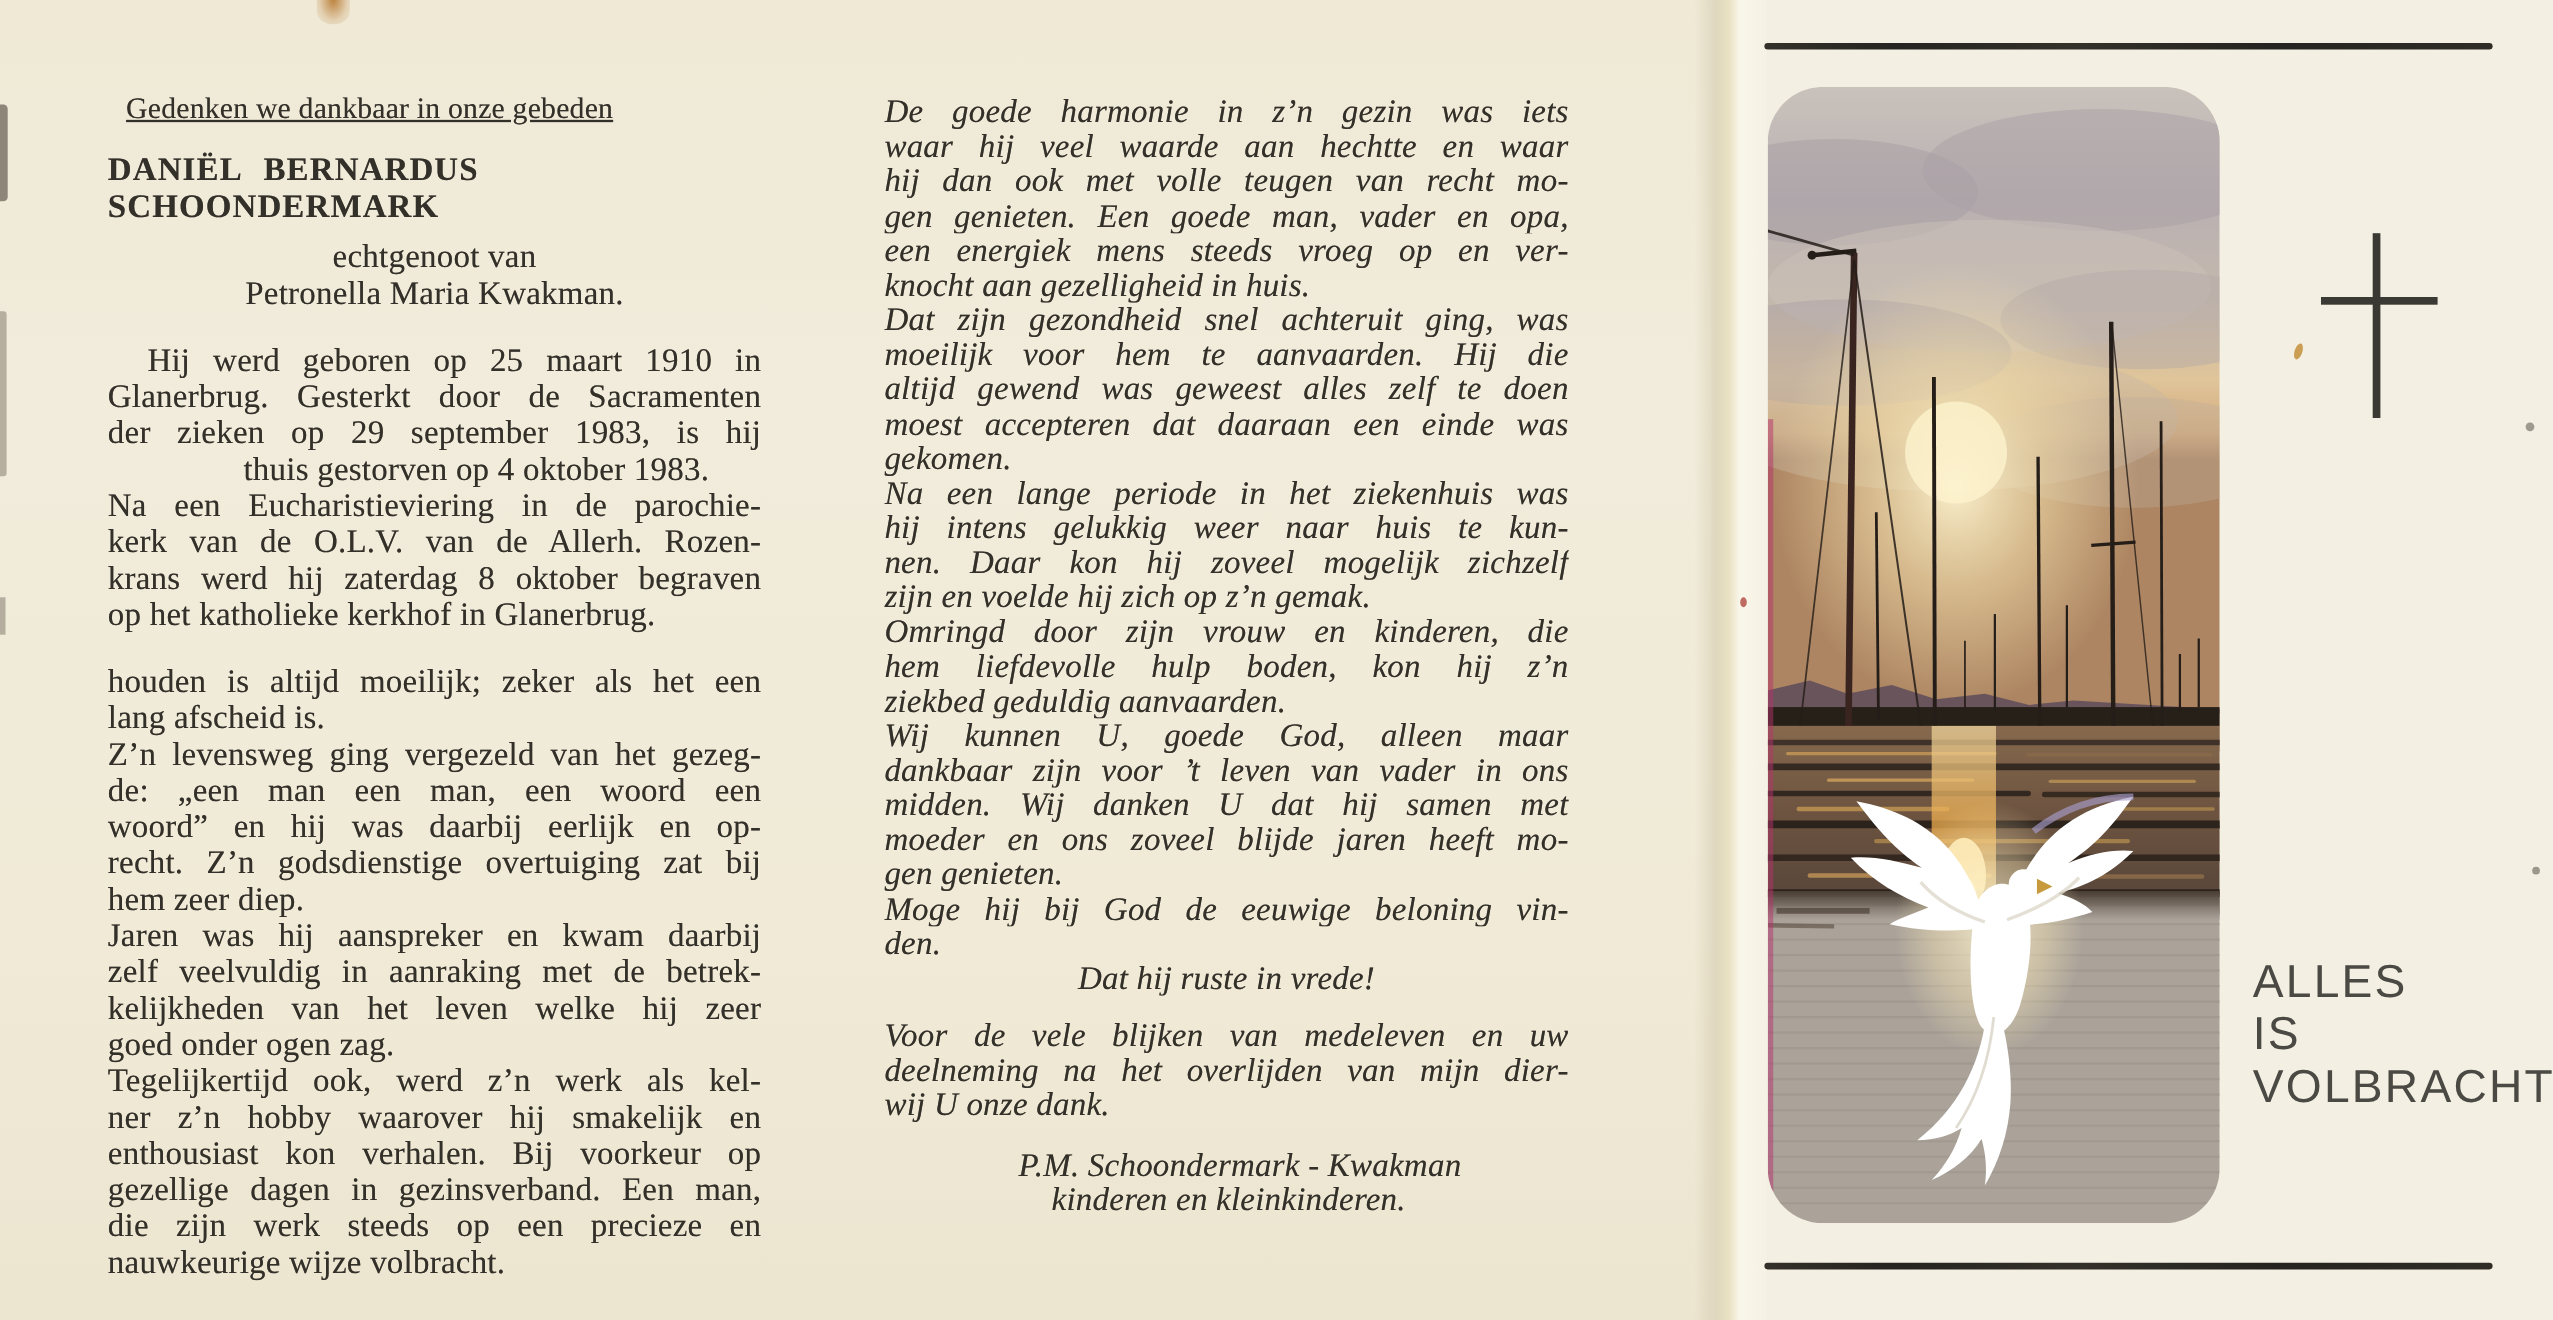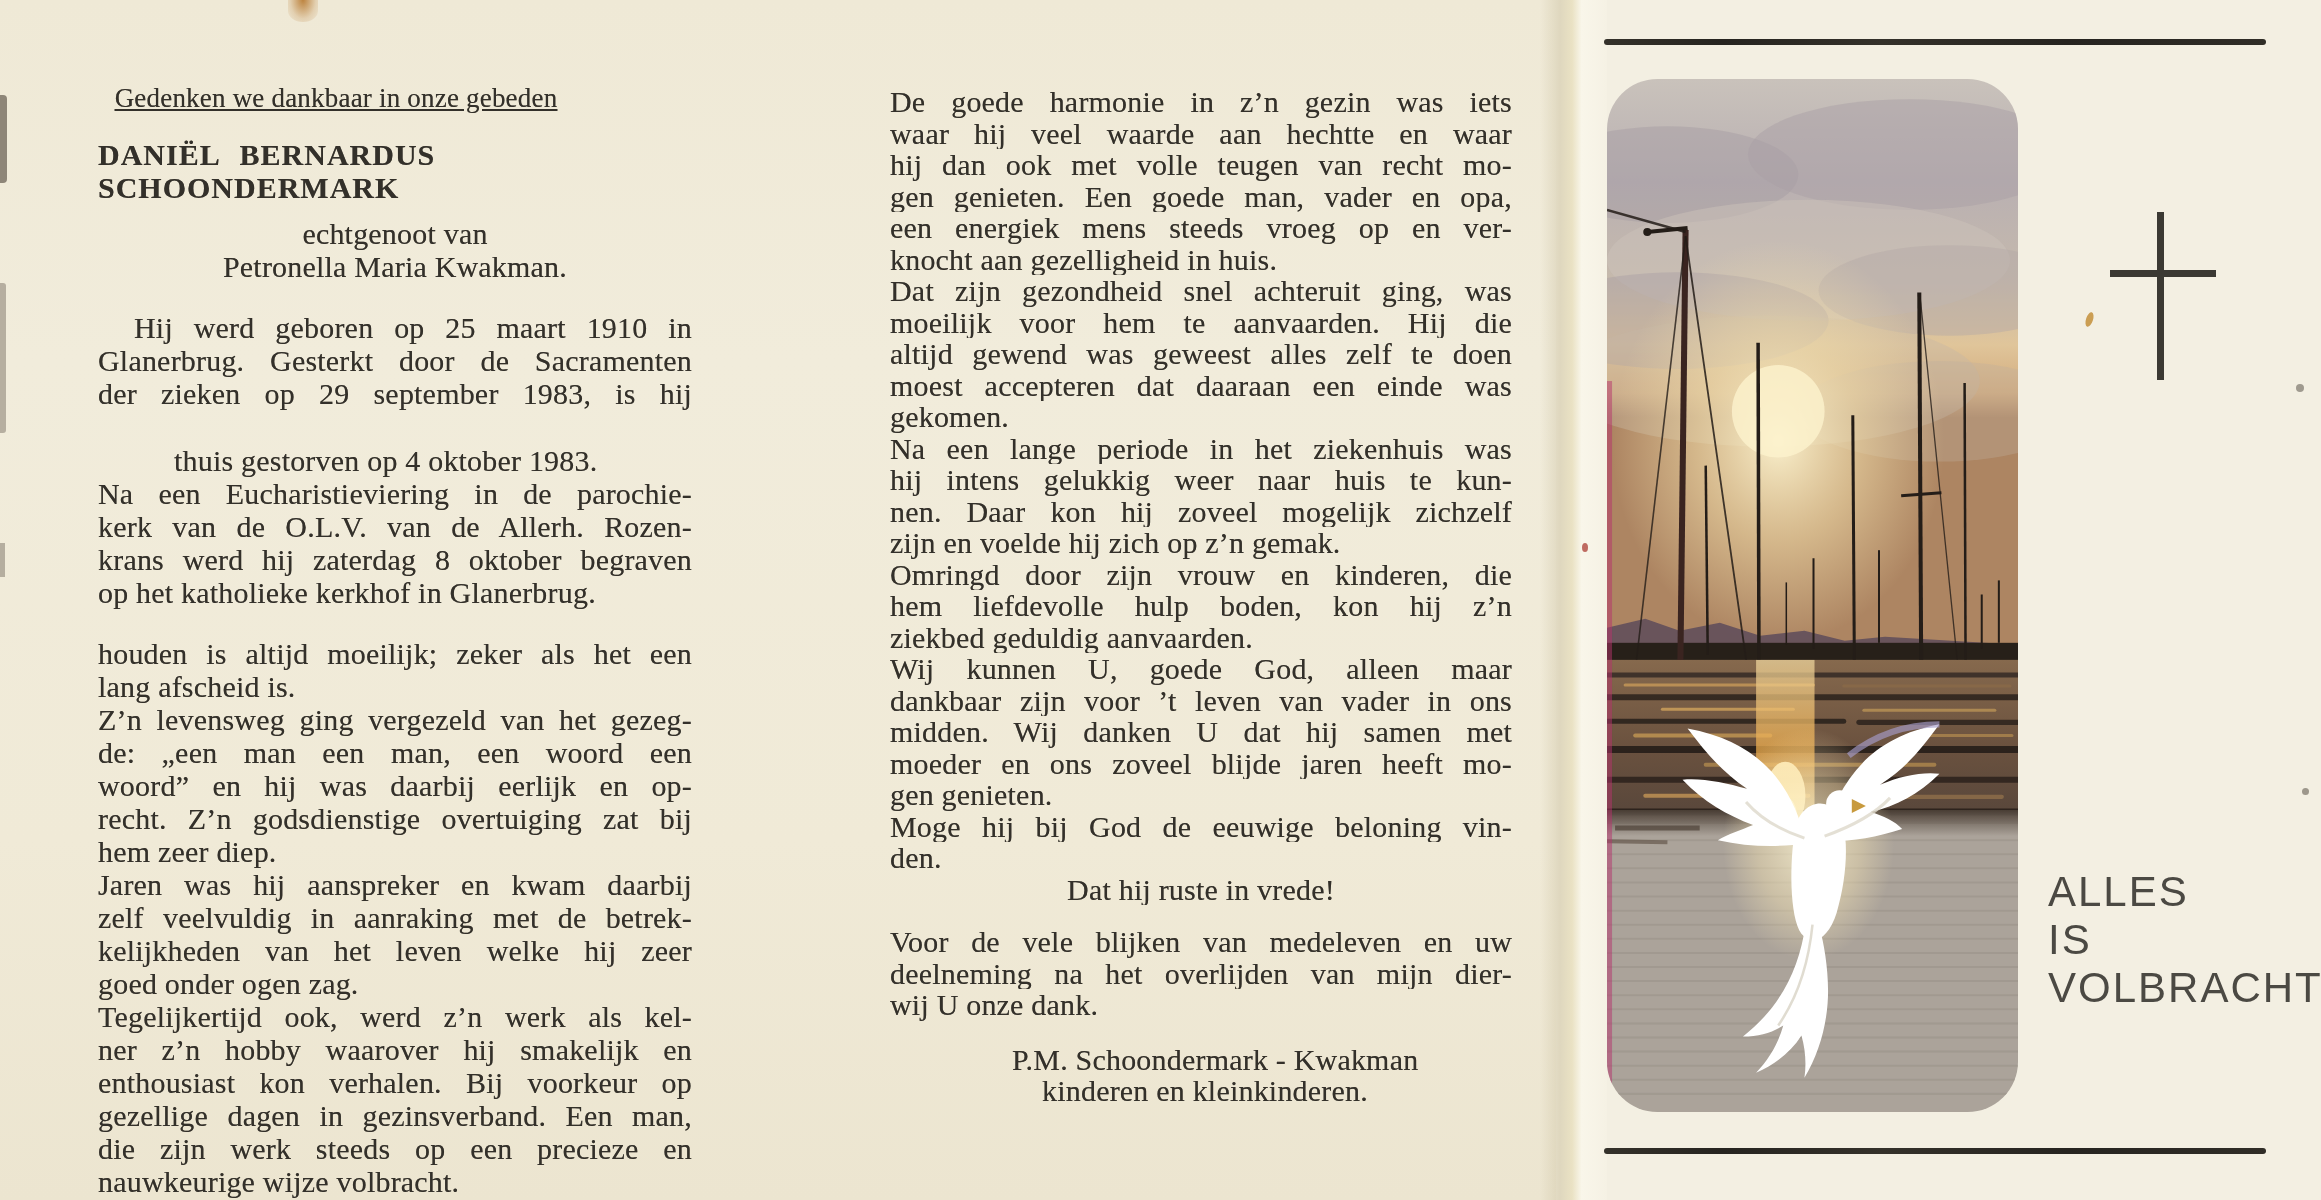--- a/index.html
+++ b/index.html
@@ -16,27 +16,27 @@
     background:linear-gradient(180deg,#efe9d6 0%,#f1ecdb 30%,#f0ead7 70%,#ece5d0 100%);}
   #page-fold{left:1540px;width:67px;
     background:linear-gradient(90deg, rgba(205,196,168,0) 0%, rgba(203,193,160,.45) 30%,
       rgba(230,220,180,.55) 48%, #f9f6ea 62%, #f5f1e4 100%);}
   #right-page{left:1607px;width:714px;background:var(--right-page-bg,#f3efe2);}
 
   
   .col{position:absolute;font-size:30px;text-shadow:0 0 .6px rgba(45,40,33,.55);}
   #col1{left:98px;top:82px;width:594px;}
   #col1 .ln{height:33px;line-height:33px;}
-  #col2{left:890px;top:86px;width:622px;}
+  #col2{left:804px;top:86px;width:622px;font-style:italic;}
   #col2 .ln{height:31.5px;line-height:31.5px;}
   .ln{overflow:hidden;letter-spacing:.2px;}
   .j  {text-align:justify;text-align-last:justify;}
   .ji {text-align:justify;text-align-last:justify;text-indent:36px;}
   .l  {text-align:left;}
-  .li {text-align:left;padding-left:76px;margin-top:34px;}
+  .li {text-align:center;padding-left:76px;}
   .c  {text-align:center;}
   .cg {text-align:center;padding-right:118px;font-size:27px;text-decoration:underline;}
   .name{text-align:left;font-weight:700;letter-spacing:1px;word-spacing:12px;}
   .sig1{text-align:left;padding-left:122px;}
   .sig2{text-align:left;padding-left:152px;}
   .gapln{width:100%;}
 
   
   .rule{position:absolute;left:1604px;width:662px;height:6px;border-radius:3px;
     background:linear-gradient(90deg,#34312a 0%,#262420 18%,#34312a 42%,#262420 70%,#302d27 100%);}

